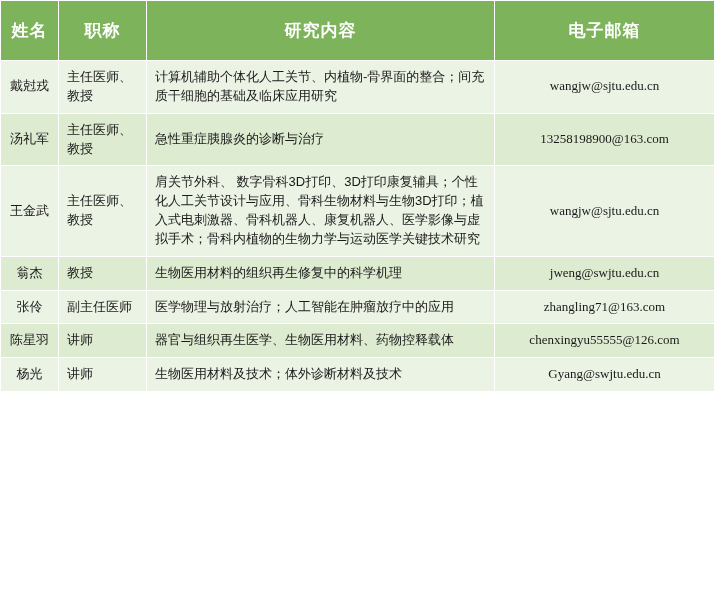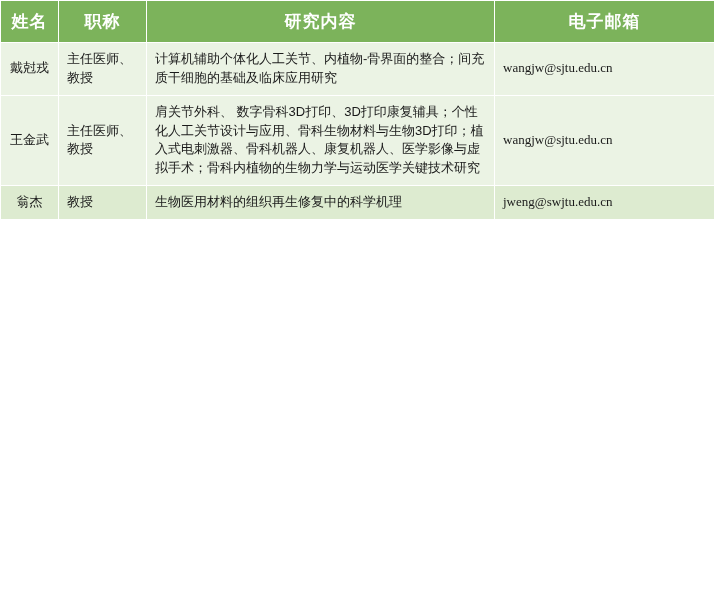--- a/index.html
+++ b/index.html
@@ -17,21 +17,21 @@
     border-collapse: collapse;
     width: 714px;
     table-layout: fixed;
   }
   table.roster th {
     background: #7cb35b;
     color: #ffffff;
     font-size: 17px;
     font-weight: bold;
     text-align: center;
-    padding: 9px 4px;
+    padding: 18px 4px;
     border: 1px solid #ffffff;
     letter-spacing: 1px;
   }
   table.roster td {
     border: 1px solid #ffffff;
     font-size: 13px;
     color: #1a1a1a;
     padding: 7px 8px;
     vertical-align: middle;
     line-height: 1.45;
@@ -48,20 +48,21 @@
     width: 88px;
     font-size: 13px;
   }
   td.col-research {
     width: 340px;
   }
   td.col-email {
     width: 210px;
     font-family: "Liberation Serif", serif;
     font-size: 13px;
+    text-align: center;
   }
   col.c-name { width: 58px; }
   col.c-title { width: 88px; }
   col.c-research { width: 348px; }
   col.c-email { width: 220px; }
 </style>
 </head>
 <body>
 
 <table class="roster">
@@ -79,26 +80,50 @@
       <th>电子邮箱</th>
     </tr>
   </thead>
   <tbody>
     <tr class="band-a">
       <td class="col-name">戴尅戎</td>
       <td class="col-title">主任医师、教授</td>
       <td class="col-research">计算机辅助个体化人工关节、内植物-骨界面的整合；间充质干细胞的基础及临床应用研究</td>
       <td class="col-email">wangjw@sjtu.edu.cn</td>
     </tr>
+    <tr class="band-b">
+      <td class="col-name">汤礼军</td>
+      <td class="col-title">主任医师、教授</td>
+      <td class="col-research">急性重症胰腺炎的诊断与治疗</td>
+      <td class="col-email">13258198900@163.com</td>
+    </tr>
     <tr class="band-a">
       <td class="col-name">王金武</td>
       <td class="col-title">主任医师、教授</td>
       <td class="col-research">肩关节外科、 数字骨科3D打印、3D打印康复辅具；个性化人工关节设计与应用、骨科生物材料与生物3D打印；植入式电刺激器、骨科机器人、康复机器人、医学影像与虚拟手术；骨科内植物的生物力学与运动医学关键技术研究</td>
       <td class="col-email">wangjw@sjtu.edu.cn</td>
     </tr>
     <tr class="band-b">
       <td class="col-name">翁杰</td>
       <td class="col-title">教授</td>
       <td class="col-research">生物医用材料的组织再生修复中的科学机理</td>
       <td class="col-email">jweng@swjtu.edu.cn</td>
     </tr>
+    <tr class="band-a">
+      <td class="col-name">张伶</td>
+      <td class="col-title">副主任医师</td>
+      <td class="col-research">医学物理与放射治疗；人工智能在肿瘤放疗中的应用</td>
+      <td class="col-email">zhangling71@163.com</td>
+    </tr>
+    <tr class="band-b">
+      <td class="col-name">陈星羽</td>
+      <td class="col-title">讲师</td>
+      <td class="col-research">器官与组织再生医学、生物医用材料、药物控释载体</td>
+      <td class="col-email">chenxingyu55555@126.com</td>
+    </tr>
+    <tr class="band-a">
+      <td class="col-name">杨光</td>
+      <td class="col-title">讲师</td>
+      <td class="col-research">生物医用材料及技术；体外诊断材料及技术</td>
+      <td class="col-email">Gyang@swjtu.edu.cn</td>
+    </tr>
   </tbody>
 </table>
 
 </body></html>

